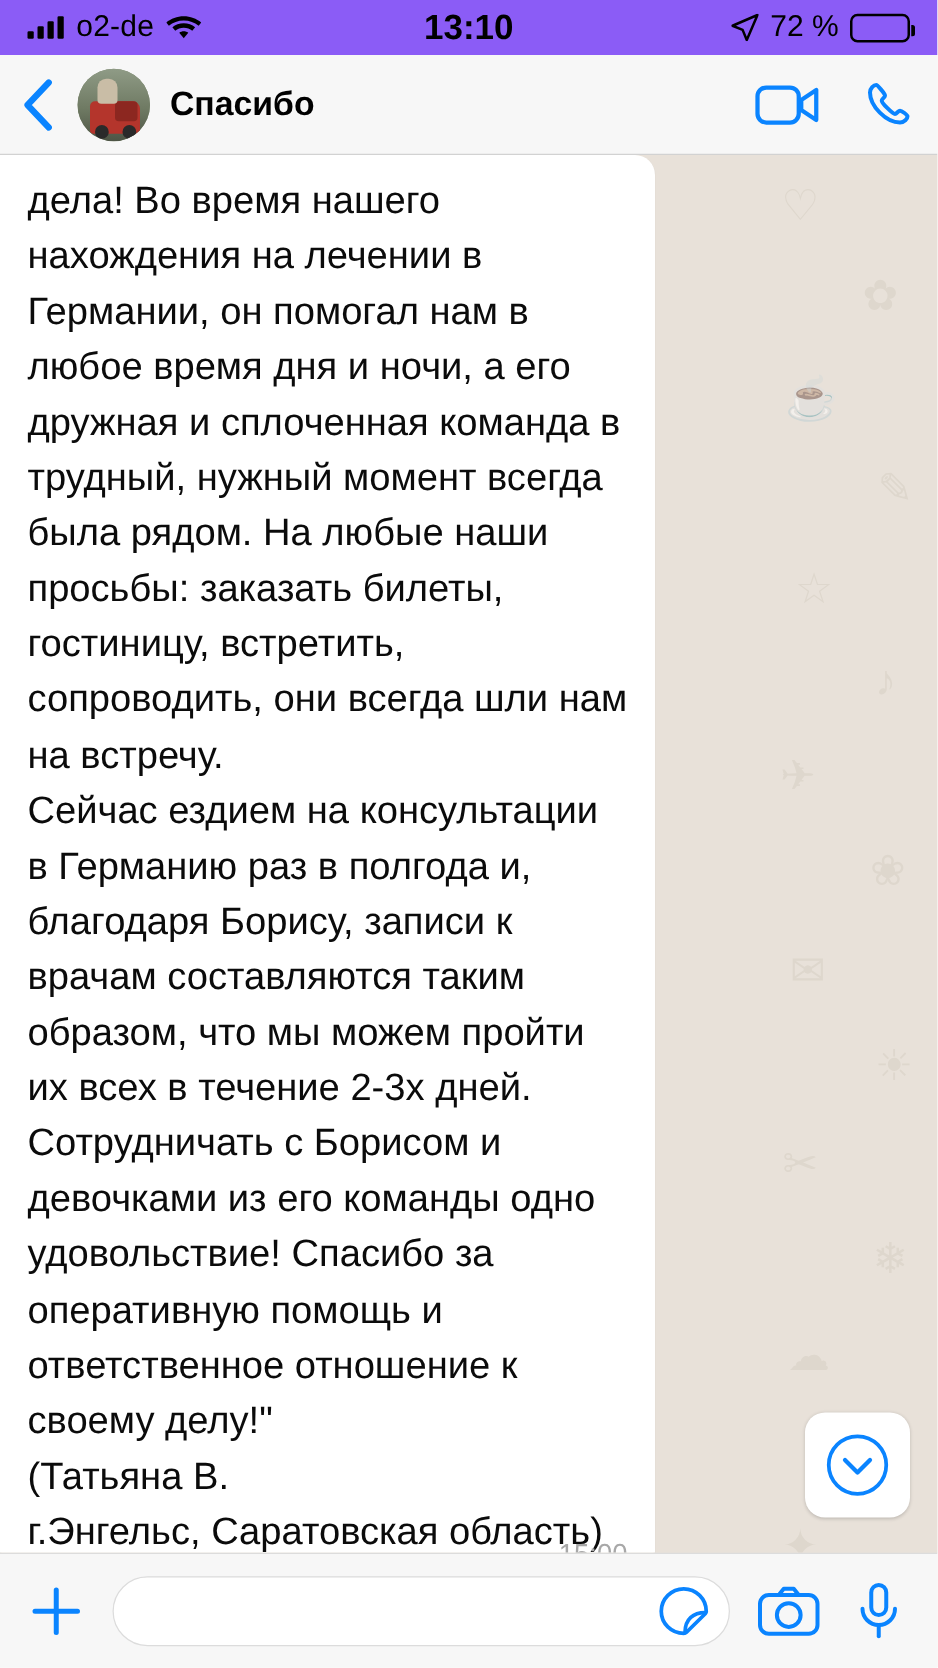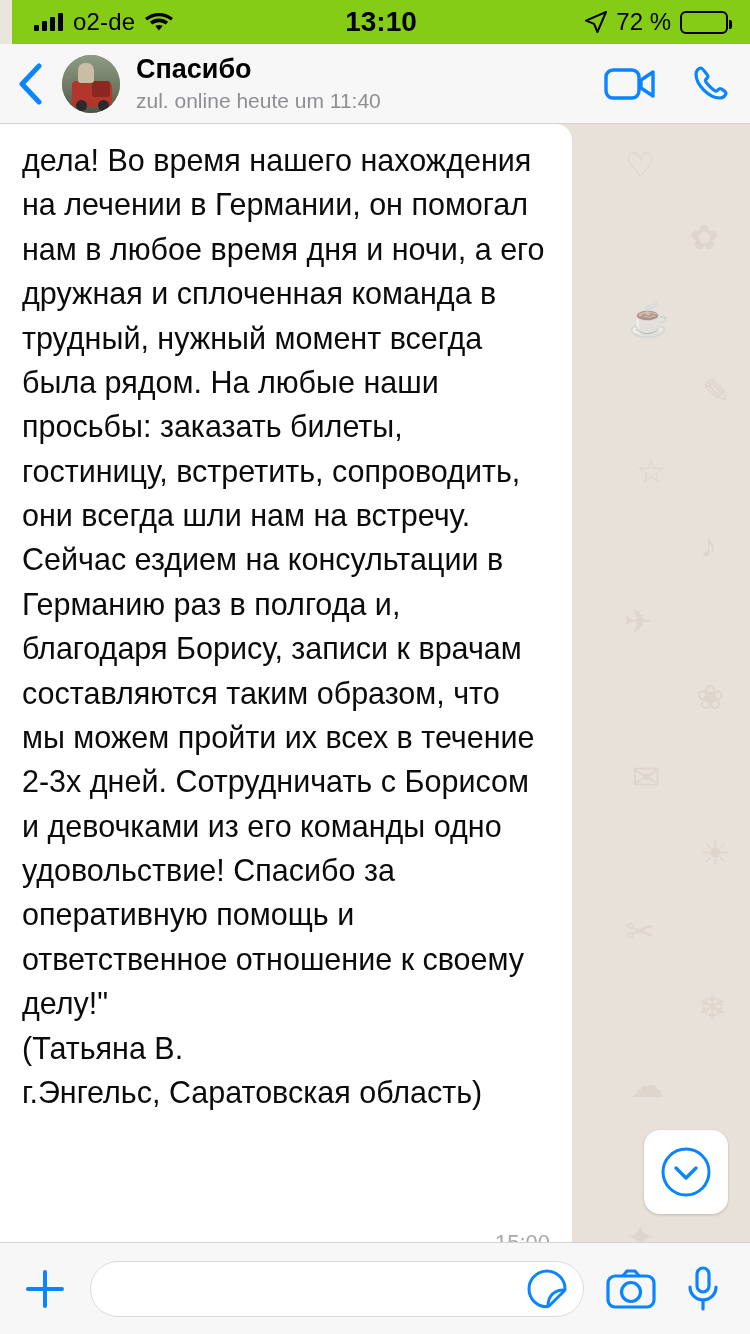--- a/index.html
+++ b/index.html
@@ -12,26 +12,25 @@
   .phone {
     position: relative;
     width: 750px; height: 1334px;
     display: flex; flex-direction: column;
     background: #ece5dd;
   }
 
   
   .status-bar {
     height: 44px;
-    background: #84cc16;
+    background: #8b5cf6;
     display: flex; align-items: center;
     padding: 0 22px;
     position: relative;
     flex: 0 0 44px;
-    margin-left: 12px;
   }
   .status-left { display: flex; align-items: center; gap: 10px; }
   .signal { display: flex; align-items: flex-end; gap: 3px; height: 18px; }
   .signal i { display: block; width: 5px; background: #000; border-radius: 1px; }
   .signal i:nth-child(1) { height: 6px; }
   .signal i:nth-child(2) { height: 10px; }
   .signal i:nth-child(3) { height: 14px; }
   .signal i:nth-child(4) { height: 18px; }
   .carrier { font-size: 24px; color: #000; letter-spacing: .2px; }
   .wifi { width: 26px; height: 20px; position: relative; }
@@ -110,21 +109,21 @@
   .pattern span {
     position: absolute;
     color: #d6cdc1;
     font-size: 34px;
     line-height: 1;
     user-select: none;
   }
   .bubble {
     position: absolute;
     left: 0; top: 0;
-    width: 572px;
+    width: 524px;
     background: #ffffff;
     border-radius: 0 16px 16px 0;
     padding: 14px 22px 8px 22px;
     box-shadow: 0 1px 1px rgba(0,0,0,.10);
     min-height: 1140px;
   }
   .bubble-text {
     font-size: 30.5px;
     line-height: 1.455;
     color: #0b0b0b;
@@ -214,21 +213,20 @@
     <div class="avatar">
       <span class="sky"></span>
       <span class="truck"></span>
       <span class="cab"></span>
       <span class="person"></span>
       <span class="wheel1"></span>
       <span class="wheel2"></span>
     </div>
     <div class="title-block">
       <div class="chat-title">Спасибо</div>
-      <div class="chat-status">zul. online heute um 11:40</div>
     </div>
     <div class="nav-actions">
       <div>
         <svg width="52" height="36" viewBox="0 0 52 36">
           <rect x="2" y="4" width="33" height="28" rx="7" fill="none" stroke="#0a84ff" stroke-width="3.4"></rect>
           <path d="M37 14l12-8v24l-12-8z" fill="none" stroke="#0a84ff" stroke-width="3.4" stroke-linejoin="round"></path>
         </svg>
       </div>
       <div>
         <svg width="40" height="40" viewBox="0 0 40 40">

